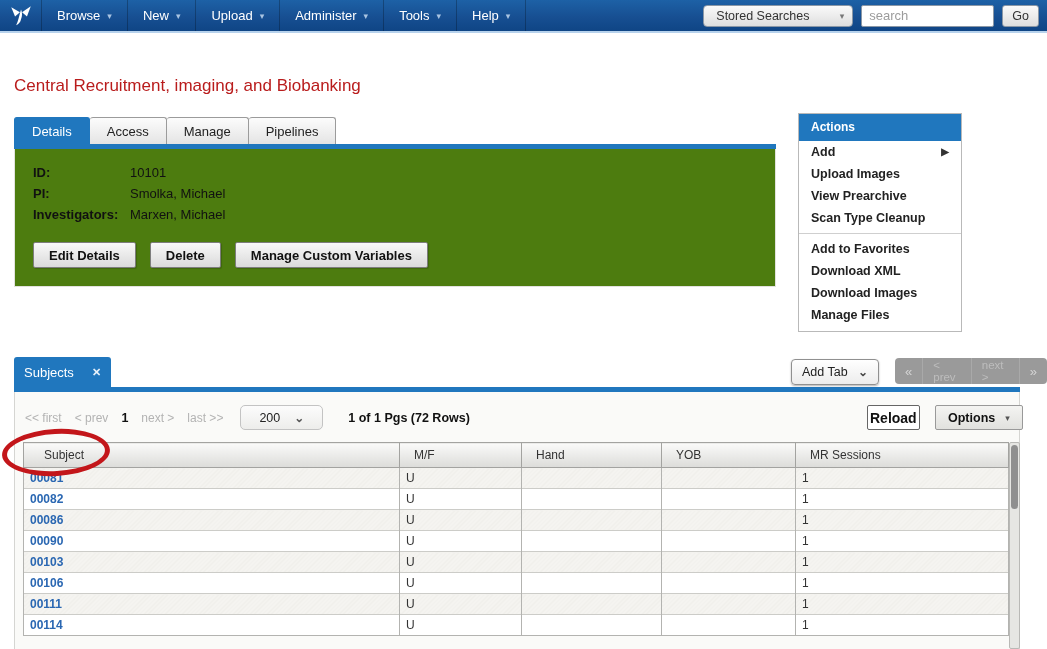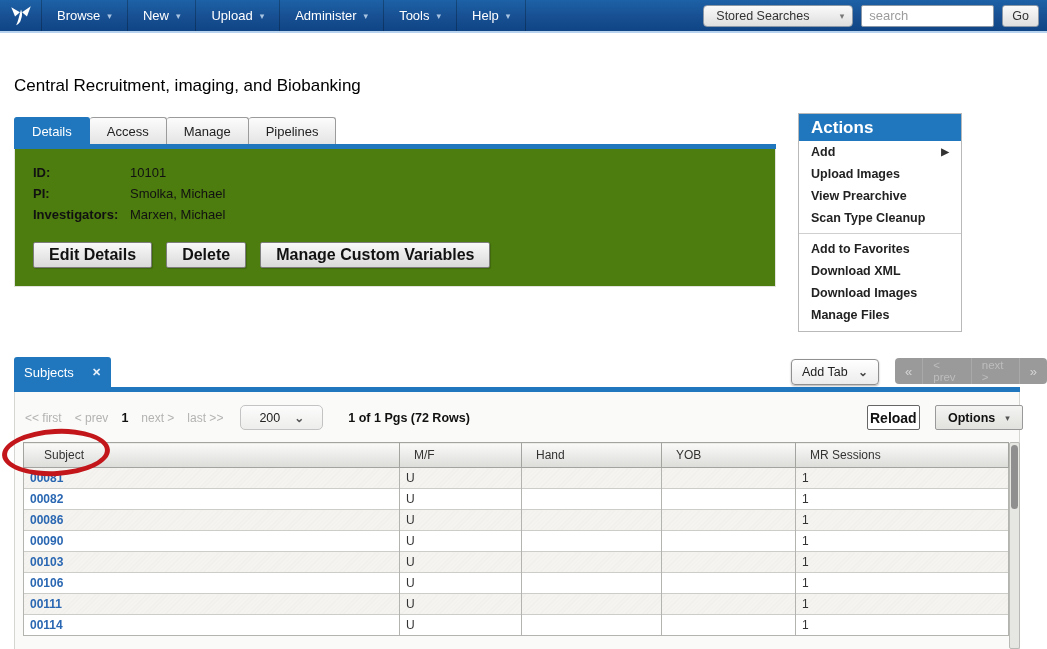--- a/index.html
+++ b/index.html
@@ -20,47 +20,47 @@
     background:linear-gradient(180deg,#fafafa,#dedede); border:1px solid #8a97a6; border-radius:4px;
     padding:0 8px 0 12px; font-size:12.5px; color:#333; }
   .stored-searches .caret { margin-left:auto; font-size:9px; color:#777; }
   .search-input { width:133px; height:22px; border:1px solid #8a97a6; border-radius:2px;
     font-size:13px; padding:0 7px; color:#333; font-family:"Liberation Sans",sans-serif; }
   .search-input::placeholder { color:#9c9c9c; }
   .go-btn { height:22px; padding:0 9px; background:linear-gradient(180deg,#fafafa,#dedede);
     border:1px solid #8a97a6; border-radius:3px; font-size:12.5px; color:#333; cursor:pointer; }
 
   
-  .page-title { position:absolute; left:14px; top:76px; font-size:17px; color:#000000; }
+  .page-title { position:absolute; left:14px; top:76px; font-size:17px; color:#b91c1c; }
 
   
   .ptabs { position:absolute; left:14px; top:117px; display:flex; height:27px; }
   .ptab { display:flex; align-items:center; padding:0 17px; font-size:13px; color:#222;
     background:linear-gradient(180deg,#fcfcfc,#e4e4e4); border:1px solid #9b9b9b; border-left:none;
     border-bottom:none; border-radius:3px 3px 0 0; cursor:pointer; }
   .ptab:first-child { border-left:1px solid #9b9b9b; }
   .ptab.active { background:#2077be; color:#fff; border-color:#2077be; }
   .ptab-strip { position:absolute; left:14px; top:144px; width:762px; height:5px; background:#2077be; }
 
   
   .details-panel { position:absolute; left:14px; top:149px; width:762px; height:138px;
     background:#4d7c0f; border:1px solid #e2e2de; border-top:none; }
   .dfields { padding:13px 0 0 18px; }
   .dfield { display:flex; font-size:13px; line-height:21px; color:#111; }
   .dfield .lbl { font-weight:bold; min-width:97px; }
   .dbuttons { display:flex; gap:14px; margin:17px 0 0 18px; }
   .btn { height:26px; padding:0 15px; background:linear-gradient(180deg,#f9f9f9,#dadada);
-    border:1px solid #7d7d7d; border-radius:2px; font-size:16px; font-weight:bold; color:#111;
+    border:1px solid #7d7d7d; border-radius:2px; font-size:13px; font-weight:bold; color:#111;
     box-shadow:1px 1px 1px rgba(0,0,0,0.18); cursor:pointer; font-family:"Liberation Sans",sans-serif; }
 
   
   .actions { position:absolute; left:798px; top:113px; width:164px; background:#fff;
     border:1px solid #b9b9b9; padding-bottom:5px; }
   .actions-header { height:27px; line-height:27px; background:#2077be; color:#fff;
-    font-size:17px; font-weight:bold; padding-left:12px; }
+    font-size:12px; font-weight:bold; padding-left:12px; }
   .action-item { height:22px; line-height:22px; padding:0 12px; font-size:12.5px; font-weight:bold;
     color:#222; display:flex; align-items:center; cursor:pointer; }
   .action-item .subarrow { margin-left:auto; font-size:10px; color:#333; }
   .actions-sep { border-top:1px solid #cfcfcf; margin:4px 0; }
 
   
   .subj-tab { position:absolute; left:14px; top:357px; height:30px; background:#2077be;
     color:#fff; display:flex; align-items:center; padding:0 10px; font-size:13px;
     border-radius:3px 3px 0 0; cursor:pointer; }
   .subj-tab .close { margin-left:18px; font-size:11px; font-weight:bold; color:#e8f1fa; cursor:pointer; }

